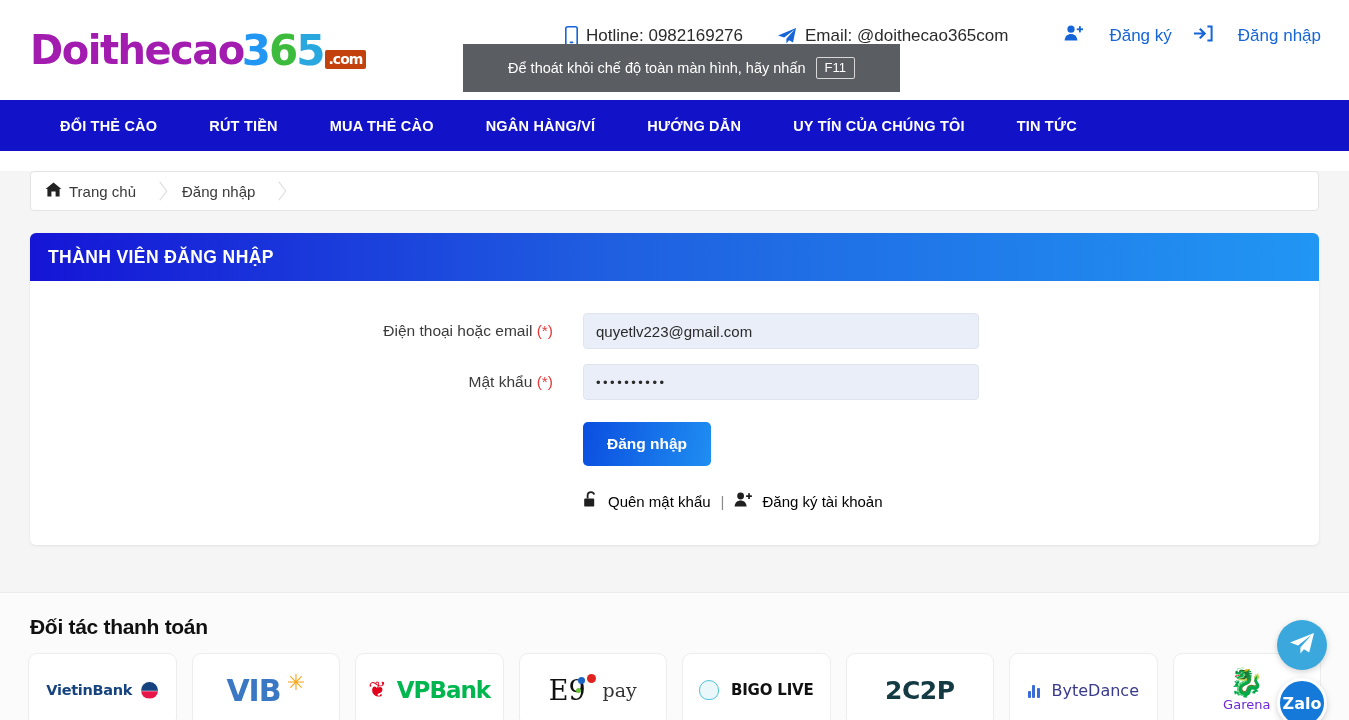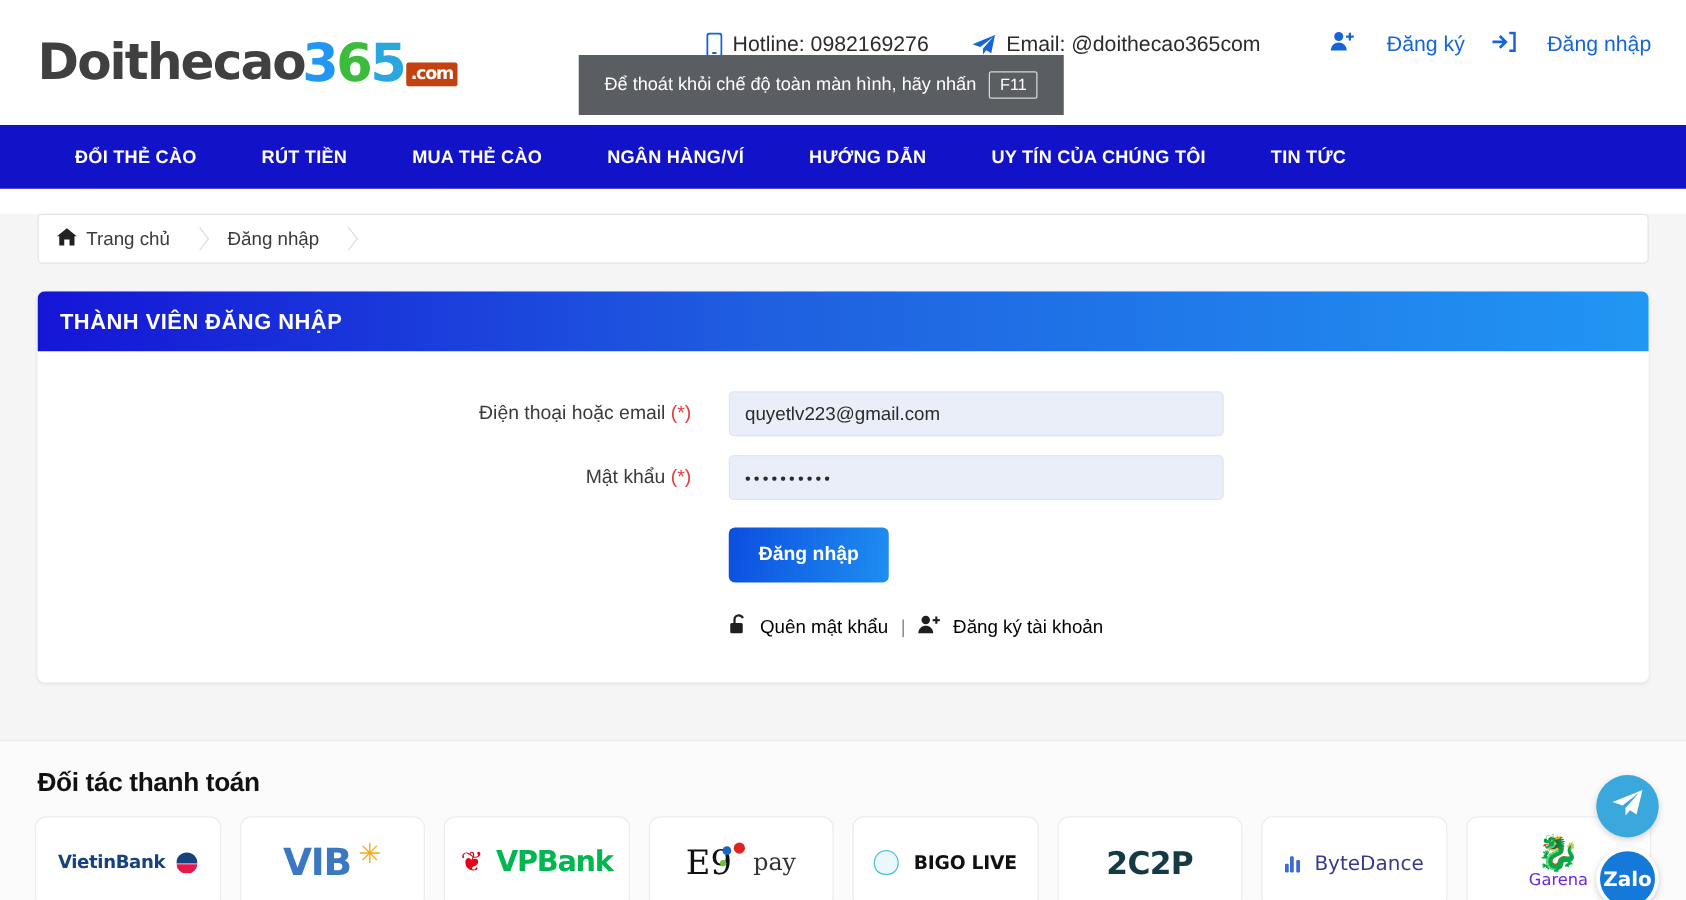--- a/index.html
+++ b/index.html
@@ -21,21 +21,21 @@
   }
   .logo-wrap {
     margin-left: 30px;
     display: flex;
     align-items: center;
     font-weight: bold;
     letter-spacing: -1px;
   }
   .logo-doi {
     font-size: 40px;
-    color: #404040;
+    color: #a21caf;
     font-family: "DejaVu Sans", sans-serif;
     font-weight: bold;
     letter-spacing: -1.5px;
   }
   .logo-365 {
     font-size: 42px;
     font-weight: bold;
     font-family: "DejaVu Sans", sans-serif;
     letter-spacing: -2px;
     margin-left: -2px;
@@ -84,21 +84,21 @@
     margin-left: 22px;
     cursor: pointer;
     text-decoration: none;
   }
 
   
   .fs-toast {
     position: absolute;
     left: 463px;
     top: 44px;
-    width: 388px;
+    width: 437px;
     height: 48px;
     background: #5a5d61;
     color: #ffffff;
     display: flex;
     align-items: center;
     justify-content: center;
     gap: 10px;
     font-size: 14.5px;
     z-index: 50;
   }

